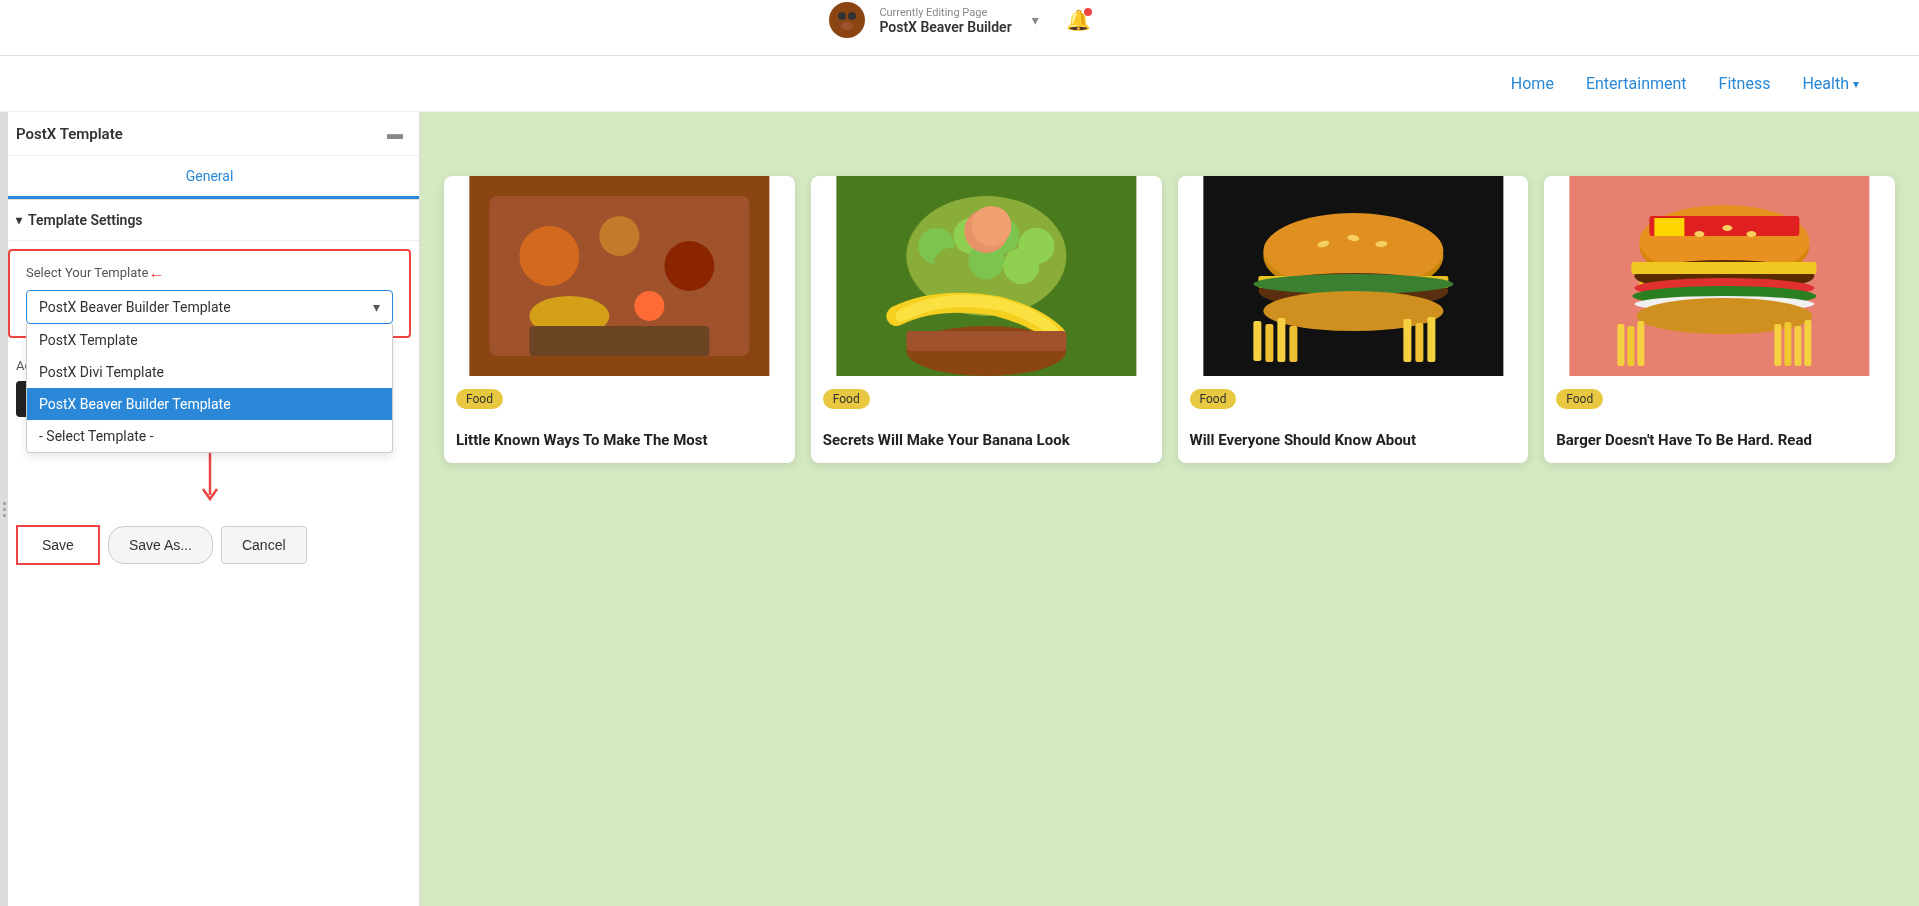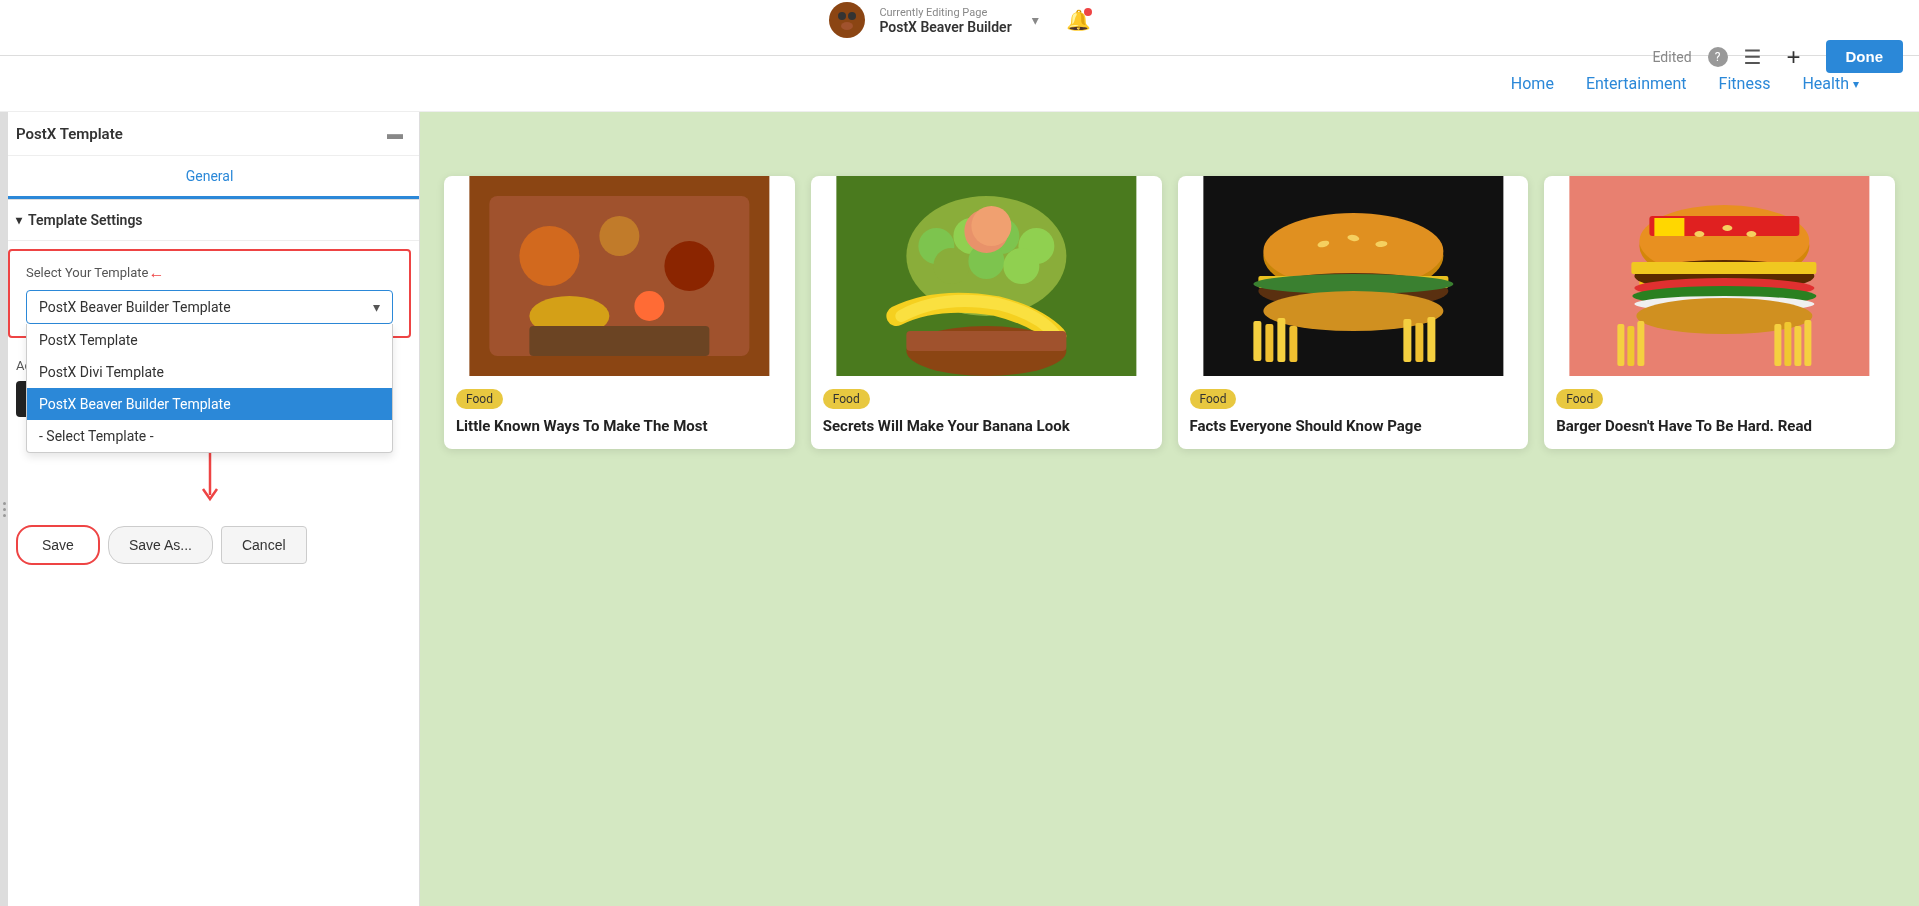--- a/index.html
+++ b/index.html
@@ -107,21 +107,21 @@
     .arrow-annotation {
       display: flex; flex-direction: column; align-items: center; padding: 16px 16px 8px;
       color: #e44;
     }
 
     
     .save-buttons-area {
       display: flex; gap: 8px; padding: 12px 16px; align-items: center;
     }
     .save-btn {
-      border: 2px solid #e44; background: #fff; color: #333; border-radius: 16px;
+      border: 2px solid #e44; background: #fff; color: #333; border-radius: 0;
       padding: 10px 24px; font-size: 14px; cursor: pointer; font-weight: 500;
     }
     .save-as-btn {
       background: #f5f5f5; color: #333; border: 1px solid #ccc; border-radius: 16px;
       padding: 10px 20px; font-size: 14px; cursor: pointer;
     }
     .cancel-btn {
       background: #f5f5f5; color: #333; border: 1px solid #ccc; border-radius: 4px;
       padding: 10px 20px; font-size: 14px; cursor: pointer;
     }
@@ -138,21 +138,21 @@
     }
     .food-card {
       background: #fff; border-radius: 8px; overflow: hidden; box-shadow: 0 2px 8px rgba(0,0,0,0.1);
     }
     .food-img-placeholder { width: 100%; height: 200px; }
     .food-card-body { padding: 12px; }
     .food-badge {
       display: inline-block; background: #e8c840; color: #333; font-size: 12px;
       padding: 3px 10px; border-radius: 12px; margin-bottom: 8px;
     }
-    .food-card-title { font-size: 15px; font-weight: 700; color: #222; line-height: 1.3; }
+    .food-card-title { font-size: 15px; font-weight: 700; color: #222; line-height: 1.3; margin-top: 14px; }
 
     
     .drag-handle {
       position: absolute; left: 0; top: 0; bottom: 0; width: 8px; background: #ddd;
       display: flex; flex-direction: column; justify-content: center; align-items: center; gap: 3px;
       cursor: ew-resize;
     }
     .drag-dot { width: 3px; height: 3px; background: #999; border-radius: 50%; }
   </style>
 </head>
@@ -166,27 +166,20 @@
       <circle cx="15" cy="16" r="4" fill="#333"></circle>
       <circle cx="25" cy="16" r="4" fill="#333"></circle>
       <ellipse cx="20" cy="26" rx="6" ry="4" fill="#a0522d"></ellipse>
     </svg>
     <div class="toolbar-title-group">
       <span class="toolbar-subtitle">Currently Editing Page</span>
       <span class="toolbar-title">PostX Beaver Builder</span>
     </div>
     <span class="chevron-down-icon">▾</span>
     <span class="bell-icon">🔔</span>
-  </div>
-  <div class="toolbar-right">
-    <span class="edited-label">Edited</span>
-    <span class="help-icon">?</span>
-    <span class="list-icon">☰</span>
-    <button class="plus-icon-btn">+</button>
-    <button class="done-btn">Done</button>
   </div>
 </div>
 
 <div class="nav-bar">
   <nav class="nav-links">
     <a class="nav-link">Home</a>
     <a class="nav-link">Entertainment</a>
     <a class="nav-link">Fitness</a>
     <a class="nav-link nav-link-health">
       <span>Health</span>
@@ -337,21 +330,21 @@
             <rect x="62" y="148" width="8" height="38" rx="2" fill="#f0c030"></rect>
             <rect x="74" y="142" width="8" height="44" rx="2" fill="#f5d040"></rect>
             <rect x="86" y="150" width="8" height="36" rx="2" fill="#f0c030"></rect>
             <rect x="200" y="143" width="8" height="43" rx="2" fill="#f5d040"></rect>
             <rect x="212" y="147" width="8" height="39" rx="2" fill="#f0c030"></rect>
             <rect x="224" y="141" width="8" height="45" rx="2" fill="#f5d040"></rect>
           </svg>
         </div>
         <div class="food-card-body">
           <span class="food-badge">Food</span>
-          <div class="food-card-title">Facts Everyone Should Know Page</div>
+          <div class="food-card-title">Will Everyone Should Know About</div>
         </div>
       </div>
 
       <div class="food-card">
         <div class="food-img-placeholder">
           <svg width="100%" height="200" viewBox="0 0 300 200">
             <rect width="300" height="200" fill="#e88070"></rect>
 
             <ellipse cx="155" cy="70" rx="85" ry="38" fill="#d4860a"></ellipse>
             <ellipse cx="155" cy="65" rx="85" ry="36" fill="#e89020"></ellipse>

